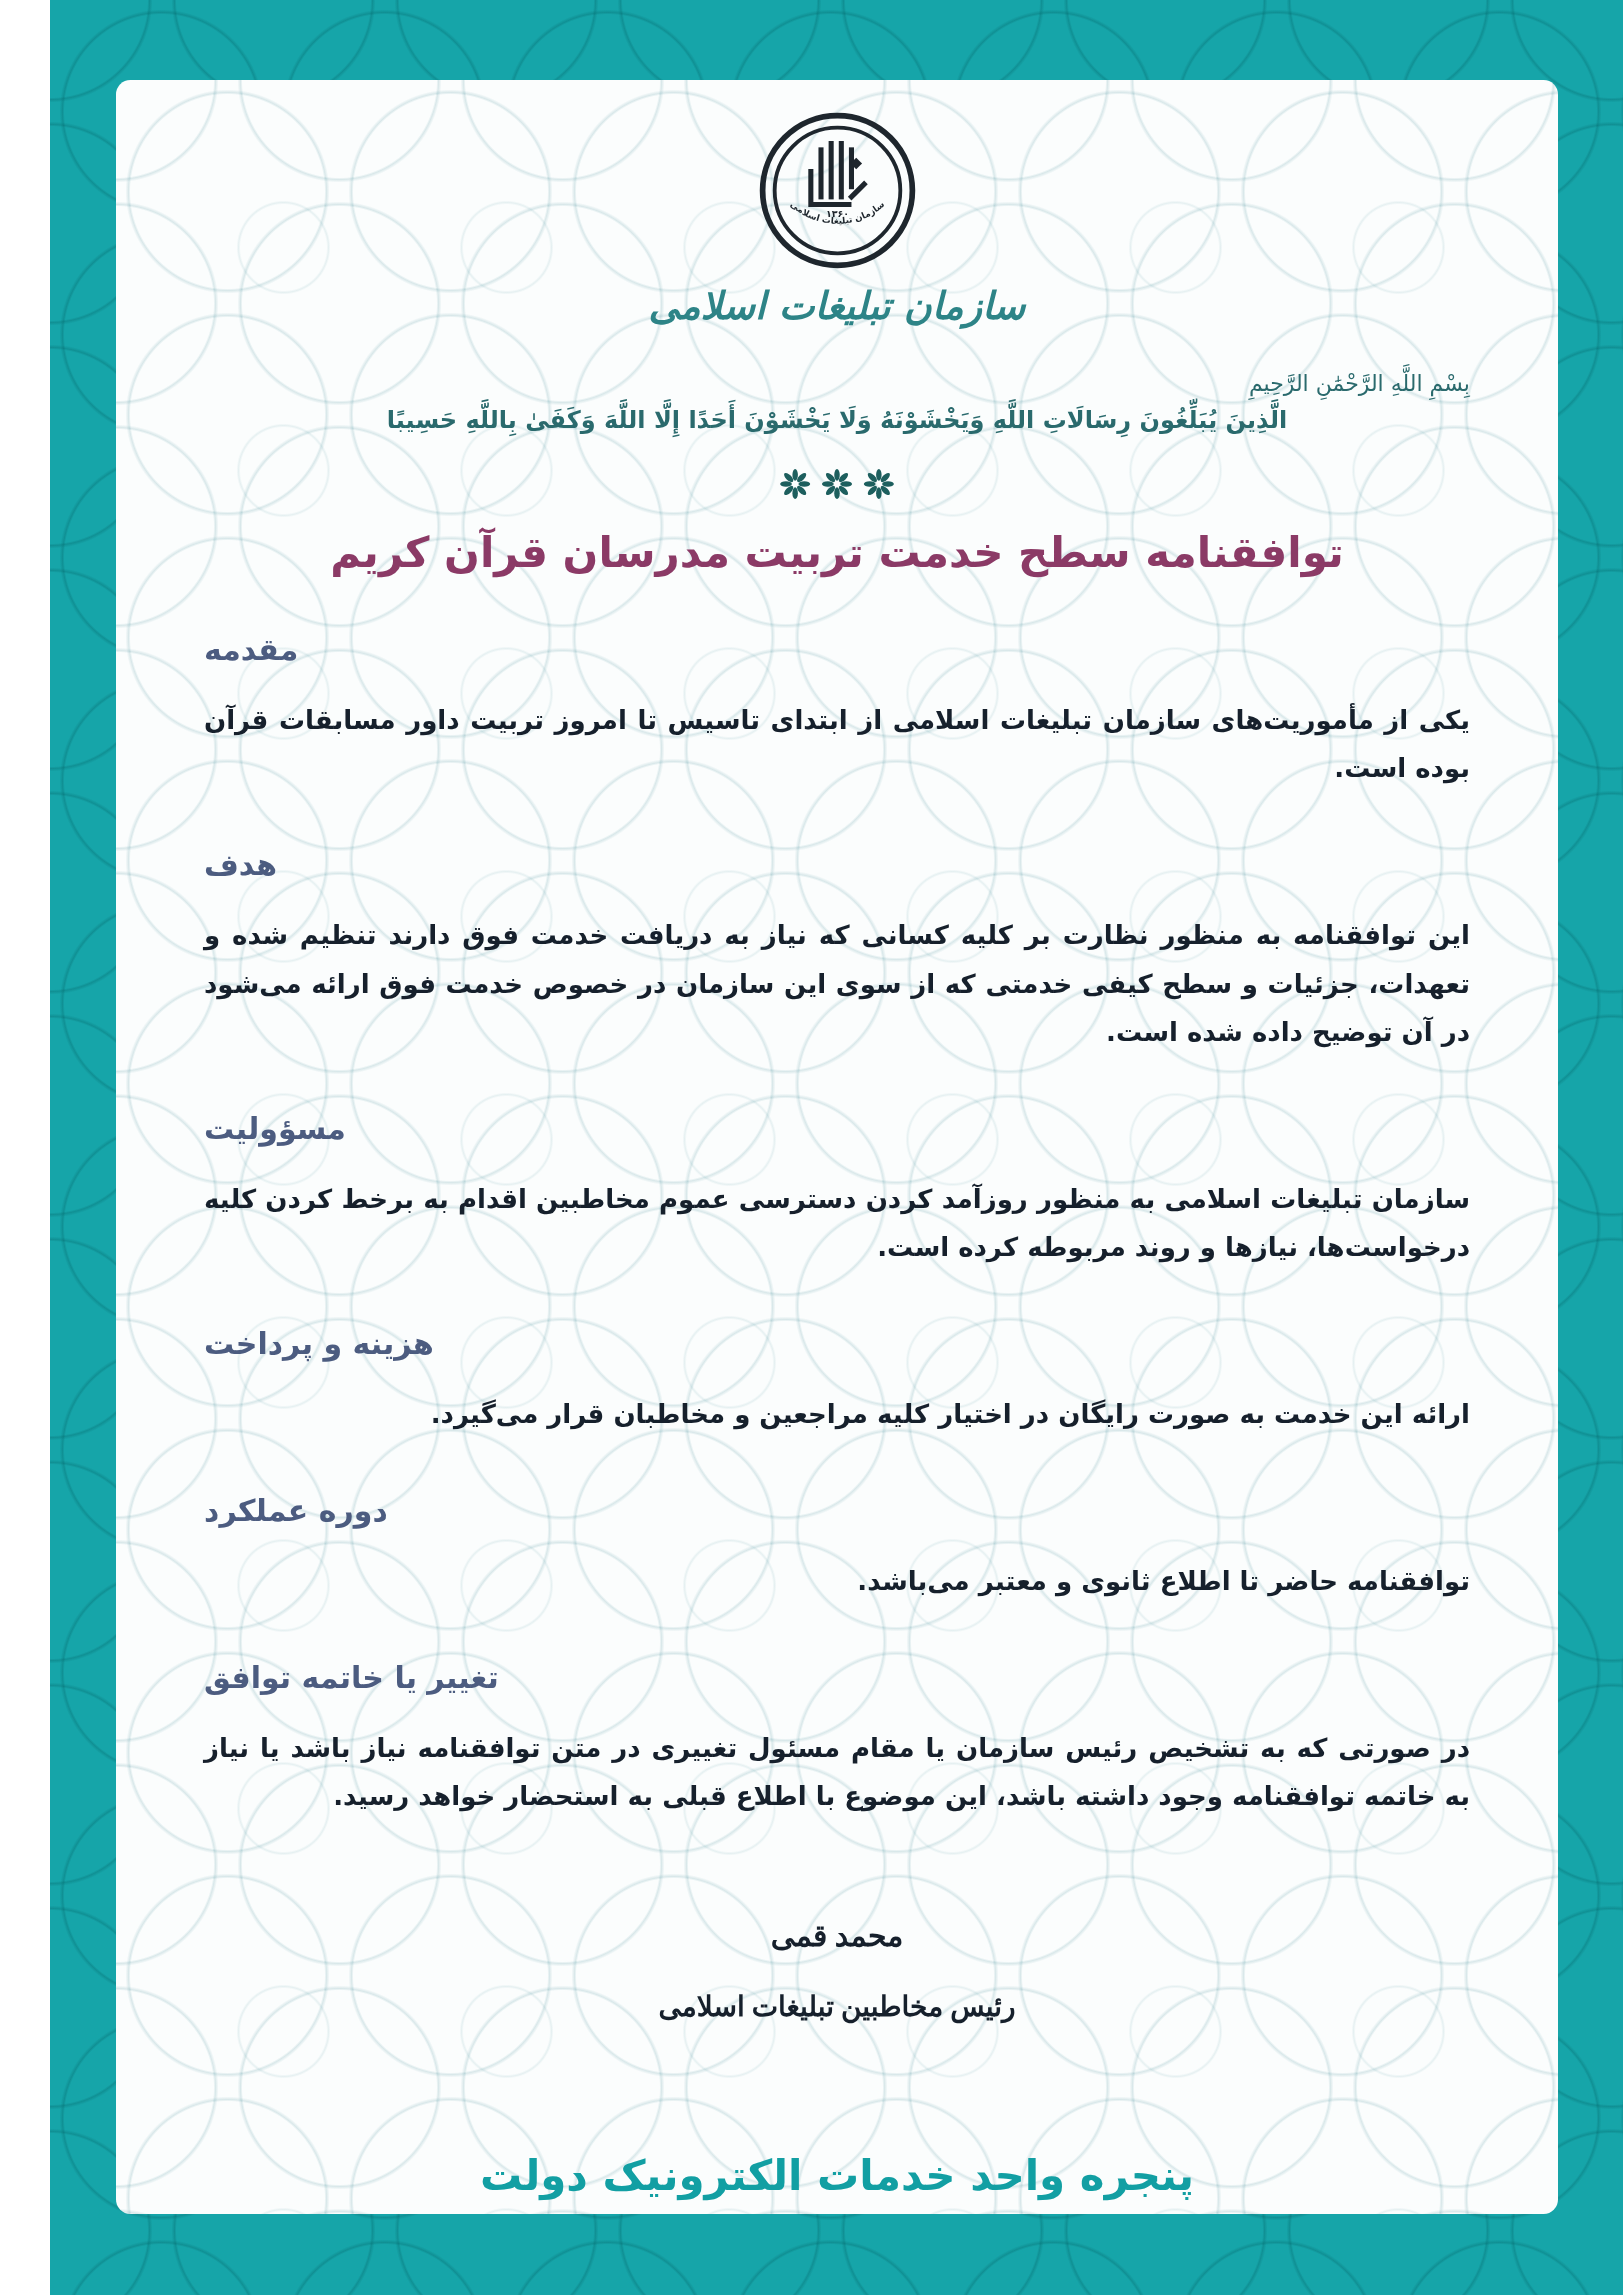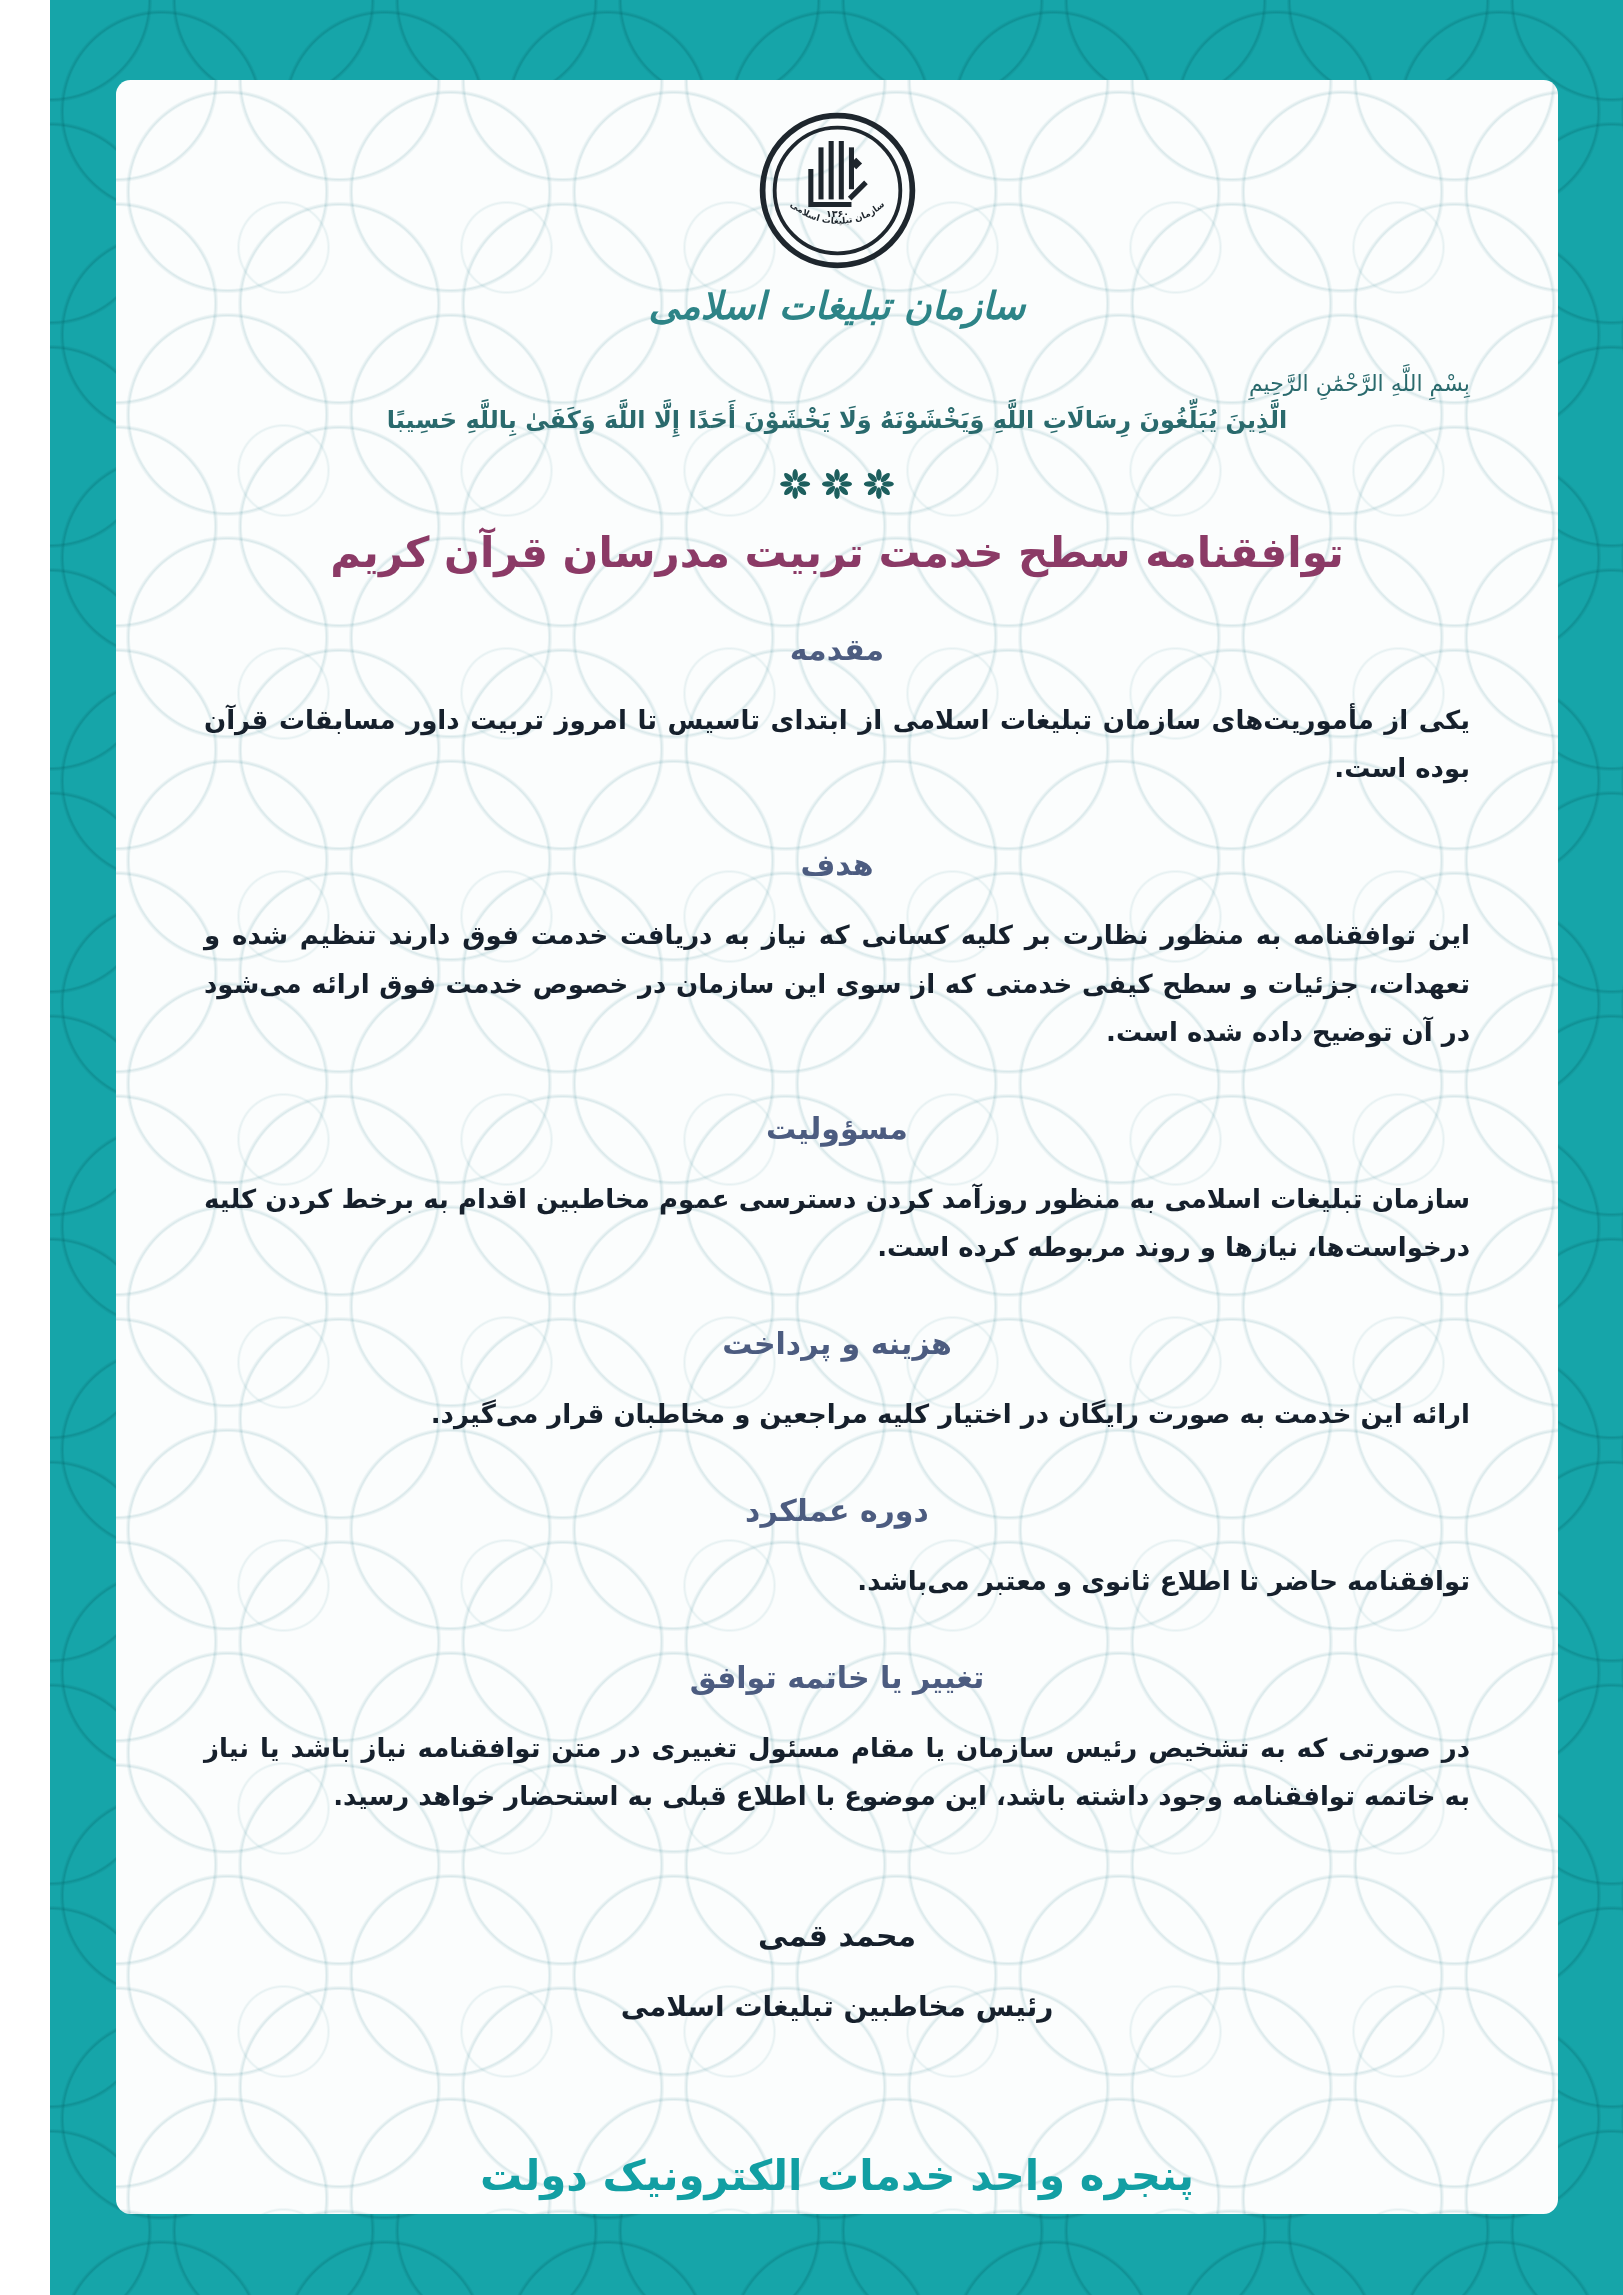--- a/index.html
+++ b/index.html
@@ -68,37 +68,37 @@
     margin-top:25px;
     text-align:center;
     font-size:42px;
     font-weight:bold;
     color:#8b3a66;
   }
 
   
   .section-heading{
     margin-top:55px;
-    text-align:center;
+    text-align:left;
     font-size:30px;
     font-weight:bold;
     color:#4c5c80;
   }
   .section-body{
     margin-top:29px;
     font-size:26px;
     font-weight:bold;
     color:#16202c;
     line-height:1.85;
     text-align:justify;
     text-align-last:right;
   }
 
   
-  .signature{ margin-top:98px; text-align:center; }
+  .signature{ margin-top:98px; text-align:center;font-family:Liberation Serif, serif; }
   .signature-name{ font-size:30px; font-weight:bold; color:#16202c; }
   .signature-role{ margin-top:37px; font-size:28px; font-weight:bold; color:#16202c; }
 
   
   .footer{
     position:absolute;
     left:0; right:0; bottom:14.4px;
     text-align:center;
     font-size:42px;
     font-weight:bold;

